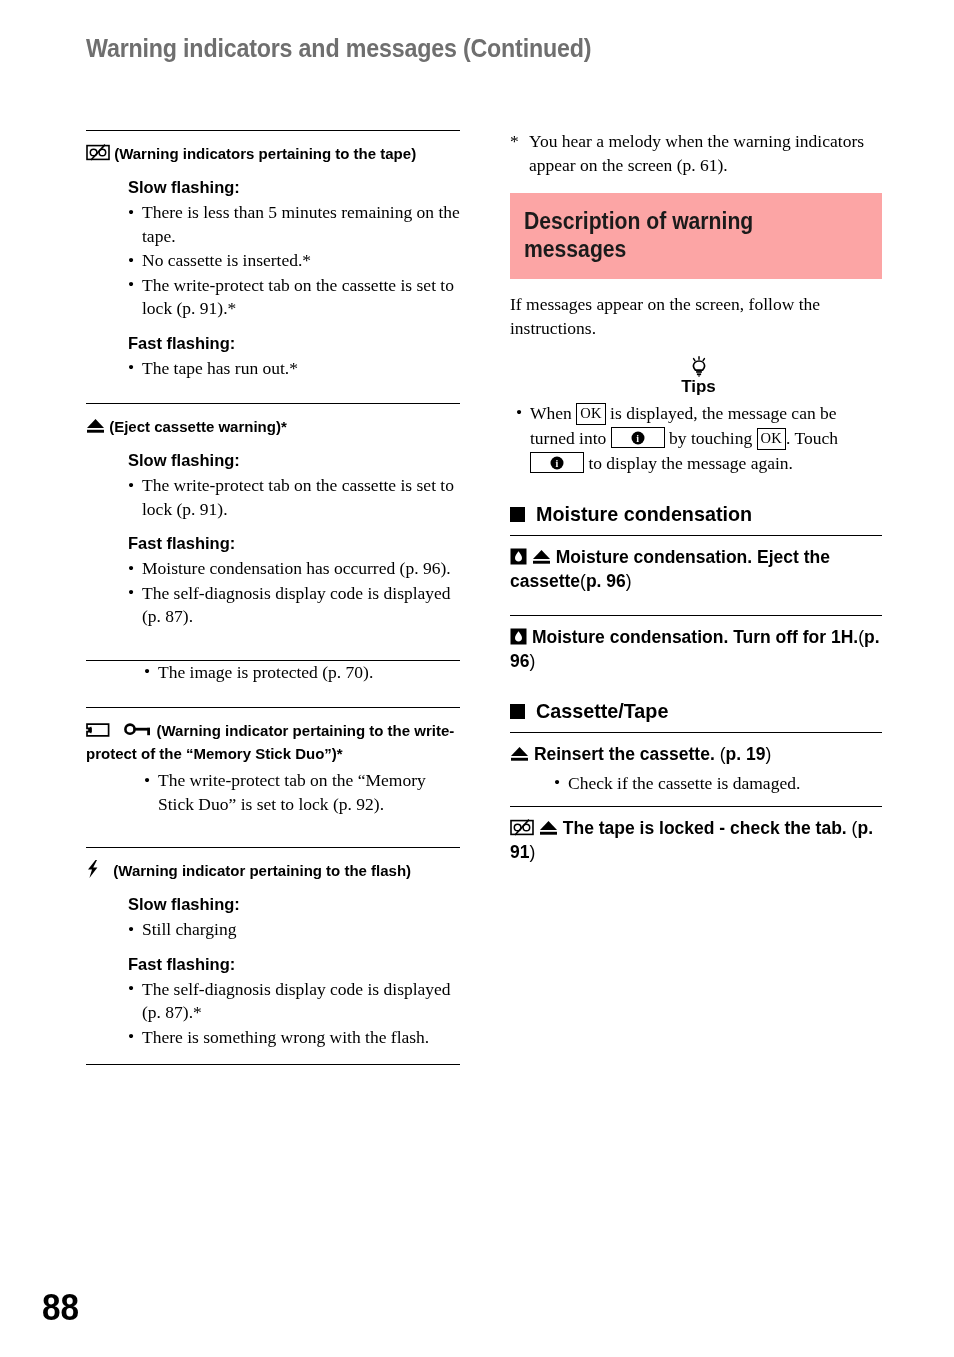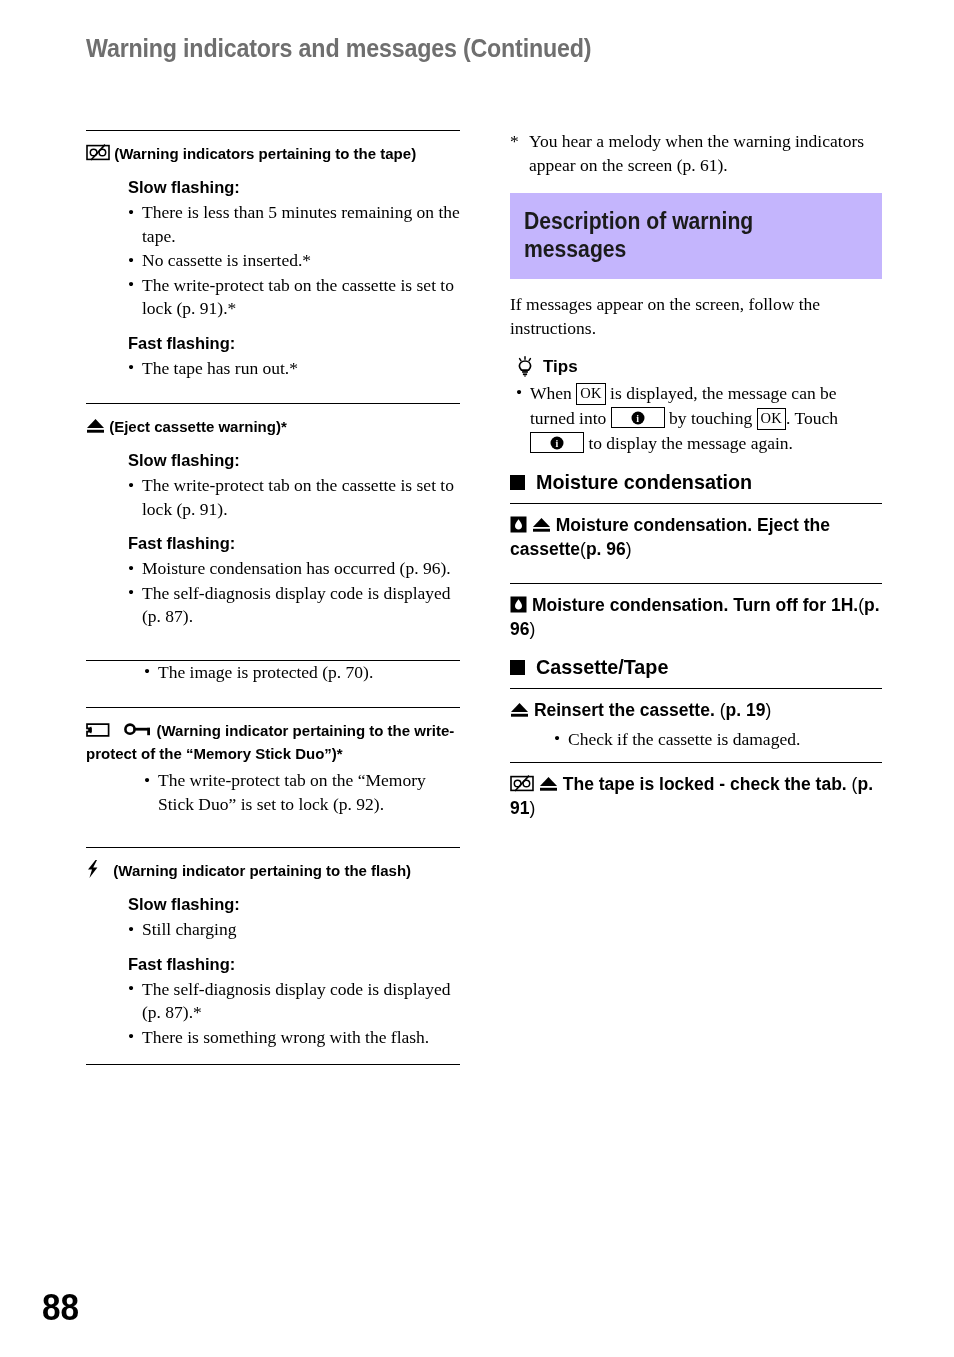--- a/index.html
+++ b/index.html
@@ -104,21 +104,21 @@
     margin-bottom: 14px;
   }
   .footnote .star {
     position: absolute;
     left: 0;
     top: 0;
   }
 
   
   .banner {
-    background: #c4b5fd;
+    background: #fca5a5;
     padding: 14px 16px 16px 14px;
     margin: 16px 0 14px 0;
   }
   .banner .banner-text {
     font-family: "Liberation Sans Narrow", "Liberation Sans", sans-serif;
     font-weight: bold;
     font-size: 23px;
     line-height: 28px;
     color: #1b1b1b;
     transform: scaleX(0.92);
@@ -128,25 +128,25 @@
   .intro {
     font-size: 17.5px;
     line-height: 23.5px;
     margin: 0 0 16px 0;
   }
 
   
   .tips-head {
     display: flex;
     align-items: center;
-    gap: 8px;
     font-family: "Liberation Sans", sans-serif;
     font-weight: bold;
     font-size: 17px;
     margin: 14px 0 4px 5px;
+    flex-direction: column;
   }
   .tips-list {
     list-style: none;
     margin: 0 0 0 6px;
     padding: 0;
   }
   .tips-list li {
     position: relative;
     padding-left: 14px;
     font-size: 17.5px;
@@ -157,21 +157,21 @@
     position: absolute;
     left: 0;
     top: -1px;
   }
 
   
   .cat-head {
     display: flex;
     align-items: center;
     gap: 11px;
-    margin: 14px 0 9px 0;
+    margin: 26px 0 9px 0;
   }
   .cat-head .cat-text {
     font-family: "Liberation Sans Narrow", "Liberation Sans", sans-serif;
     font-weight: bold;
     font-size: 21px;
     color: #000;
     transform: scaleX(0.94);
     transform-origin: left center;
   }
   .sq-icon {

